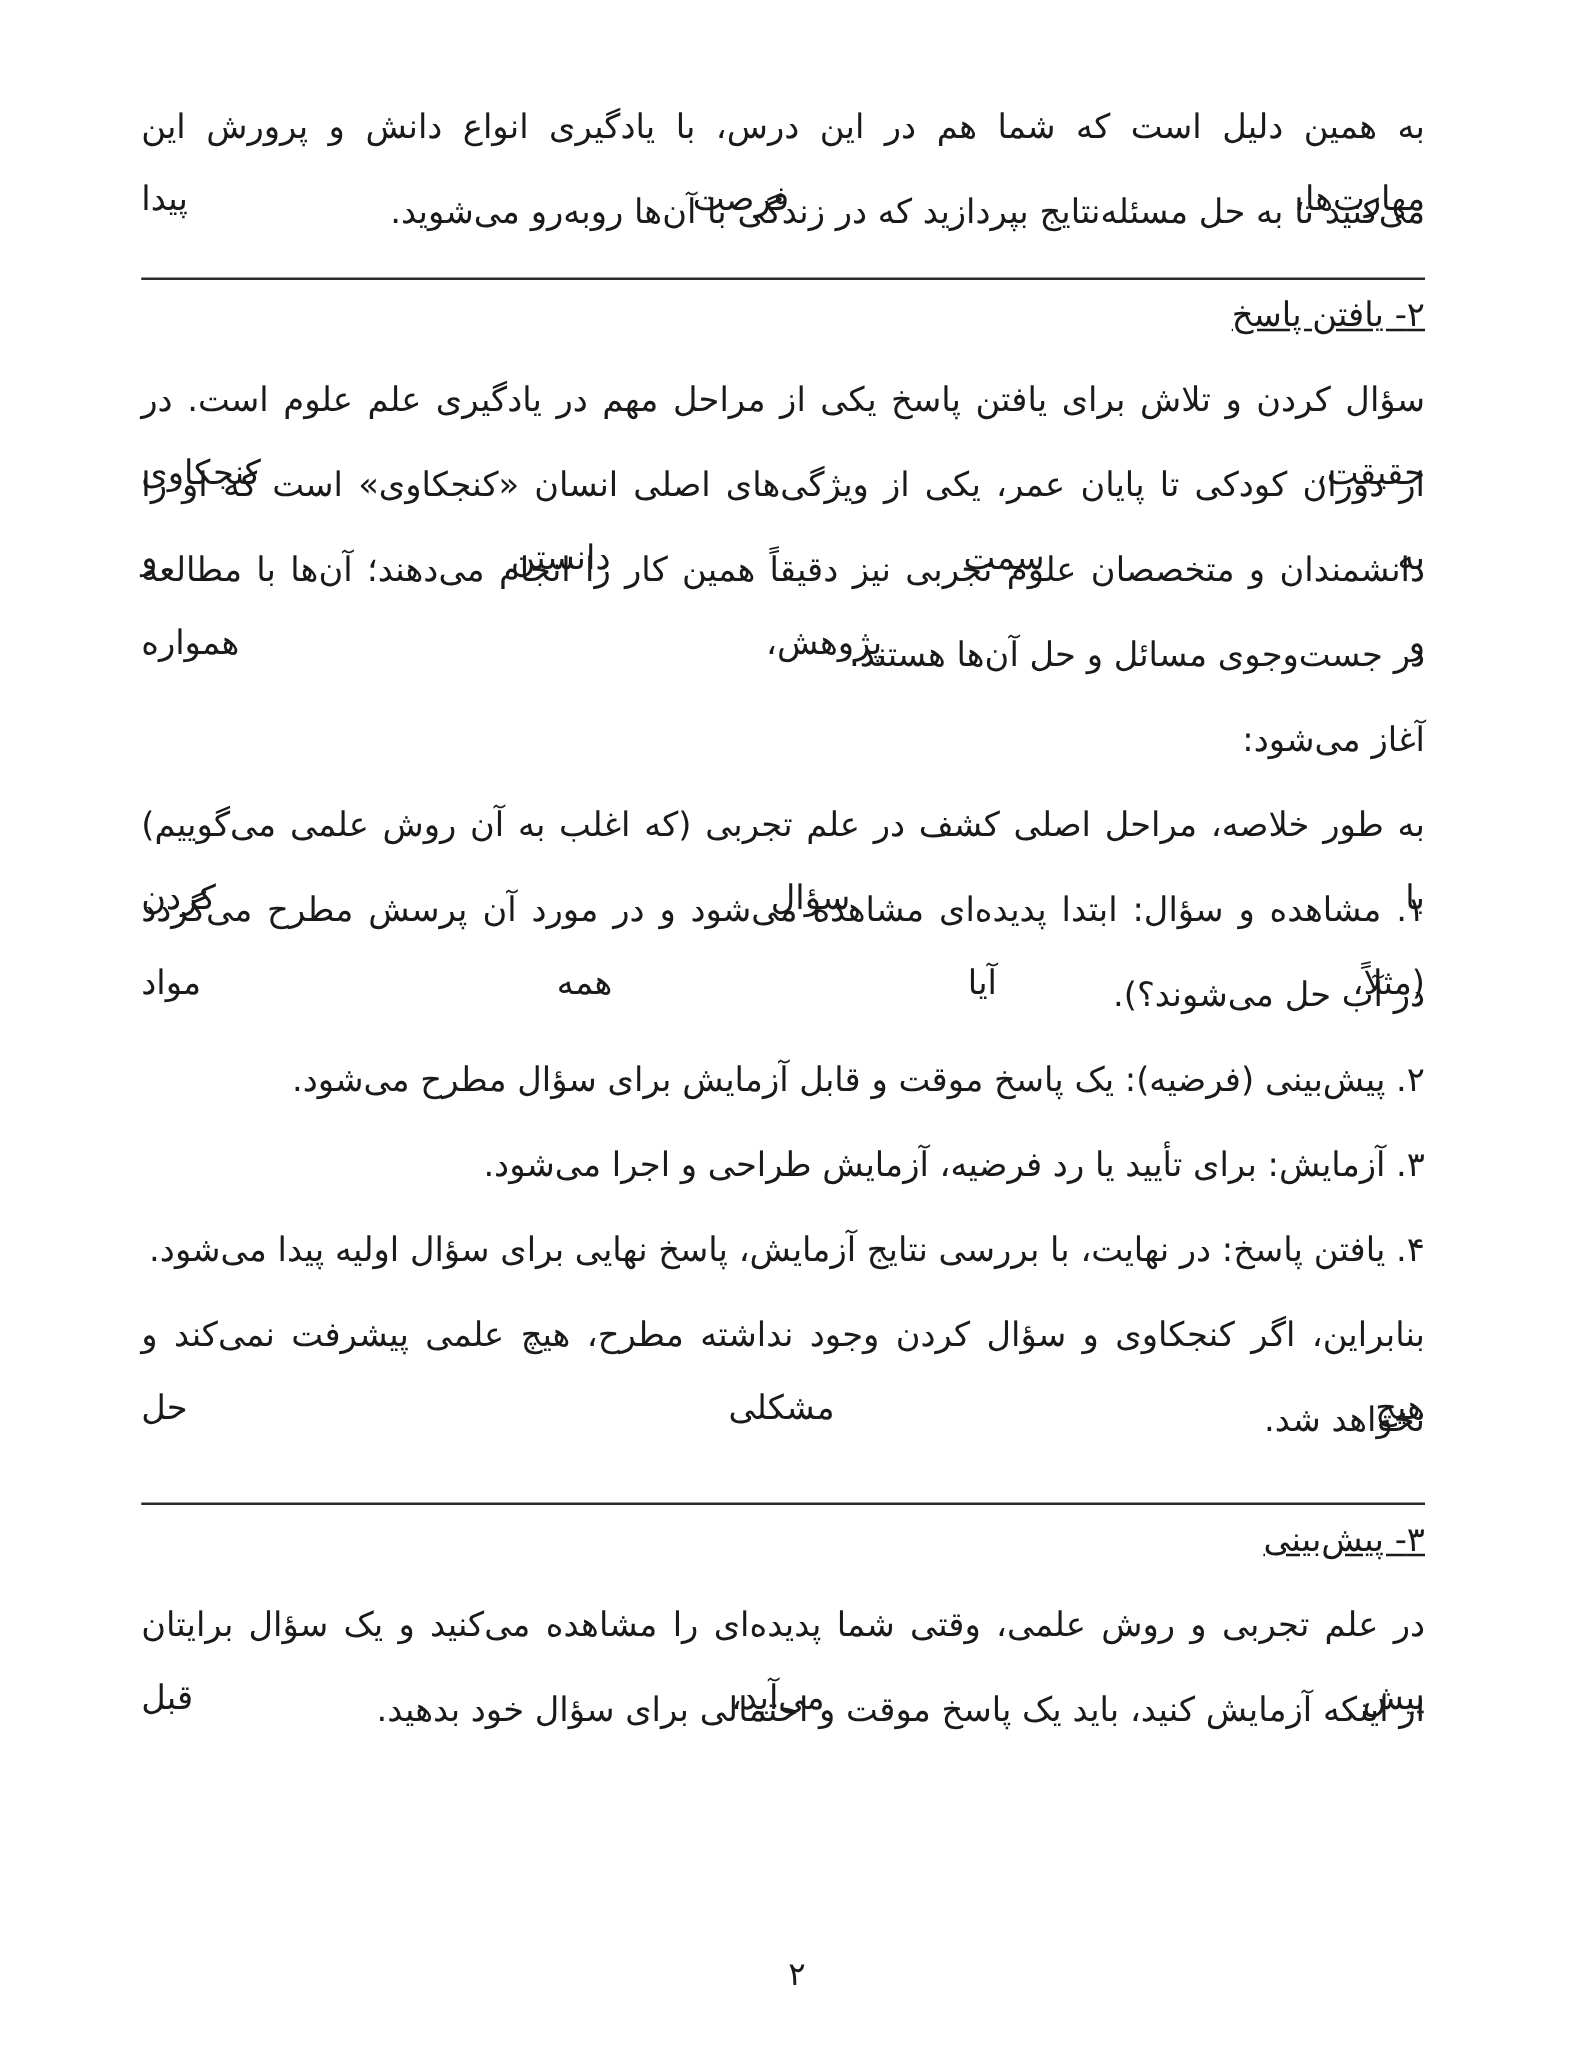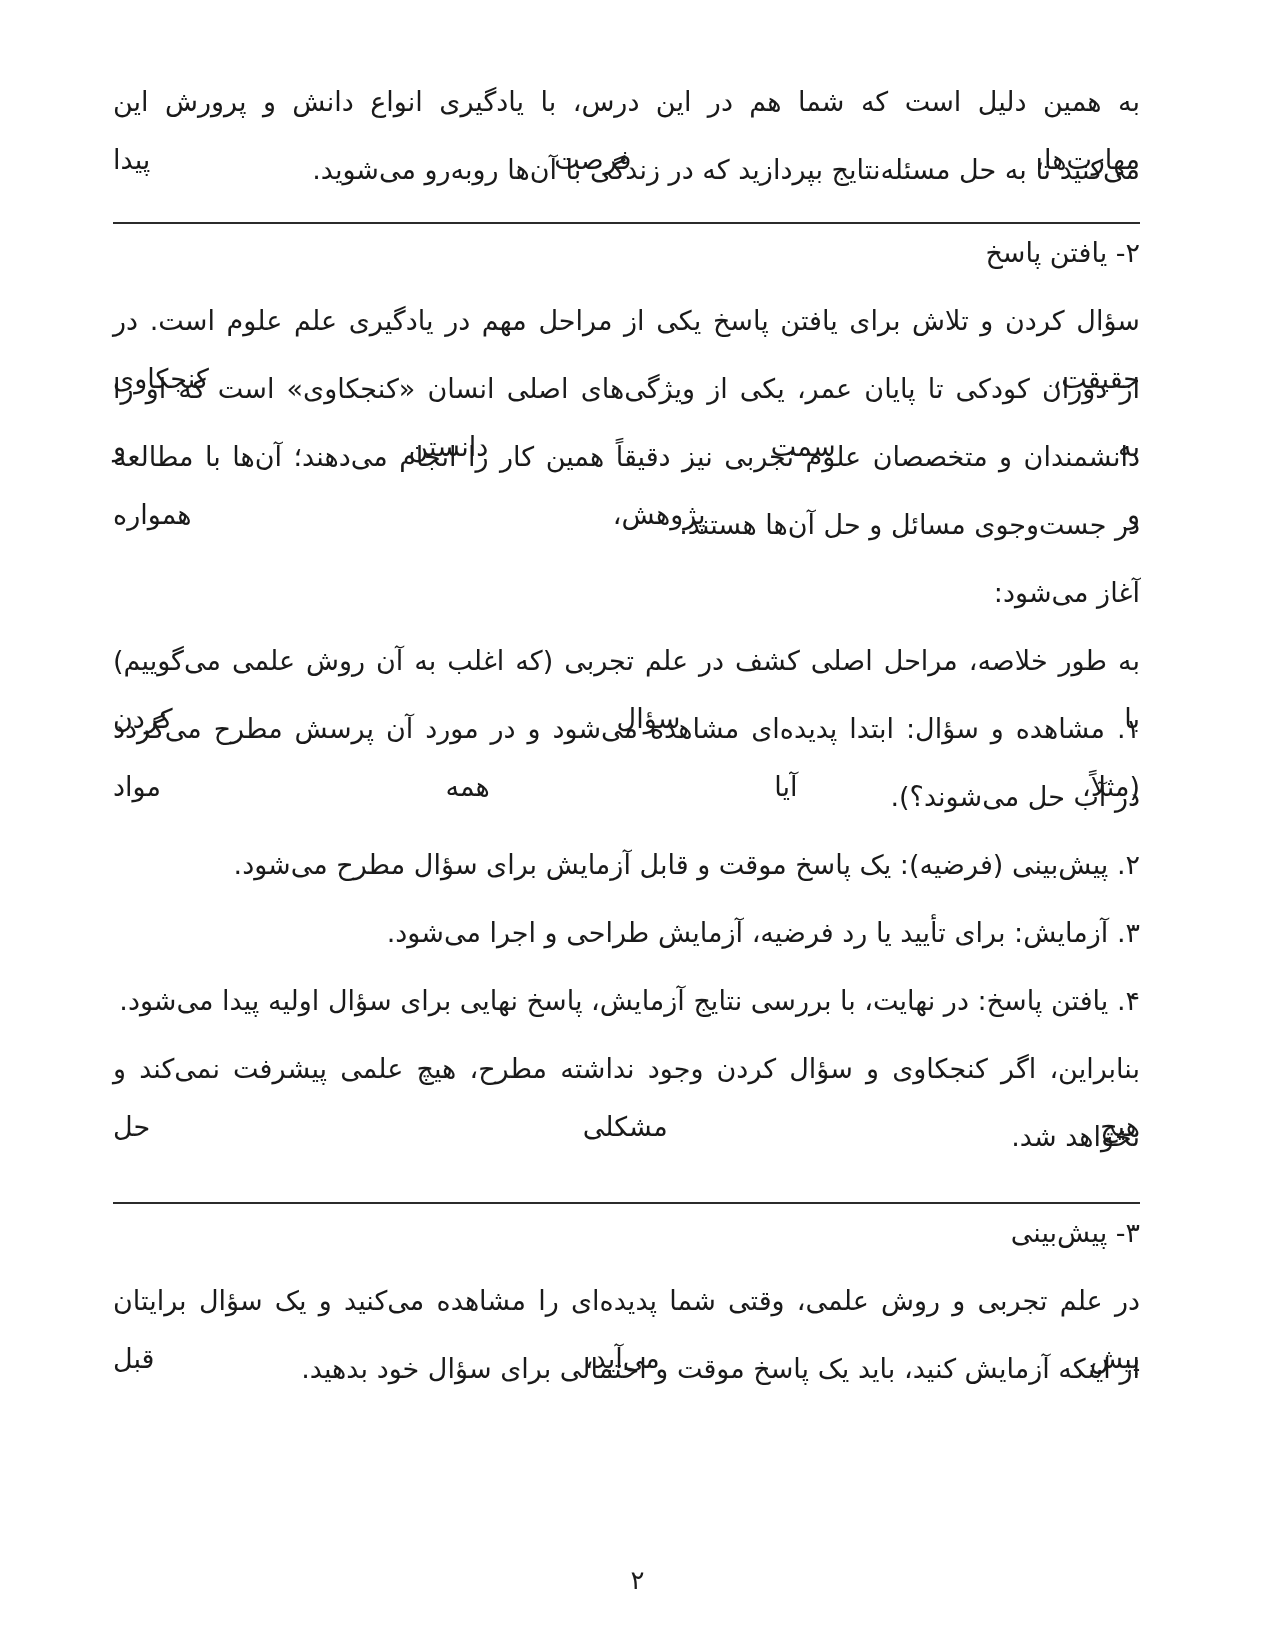--- a/index.html
+++ b/index.html
@@ -37,20 +37,21 @@
   
   .line.fill {
     white-space: normal;
     text-align: justify;
     text-align-last: justify;
     word-spacing: 2px;
   }
   .heading {
     font-size: 27px;
     font-weight: normal;
+    text-decoration: underline;
   }
   hr.rule {
     border: none;
     border-top: 2px solid #2b2b2b;
     margin: 13px 0 0 0;
   }
   hr.rule.second {
     margin-top: 26px;
   }
   .footer {

